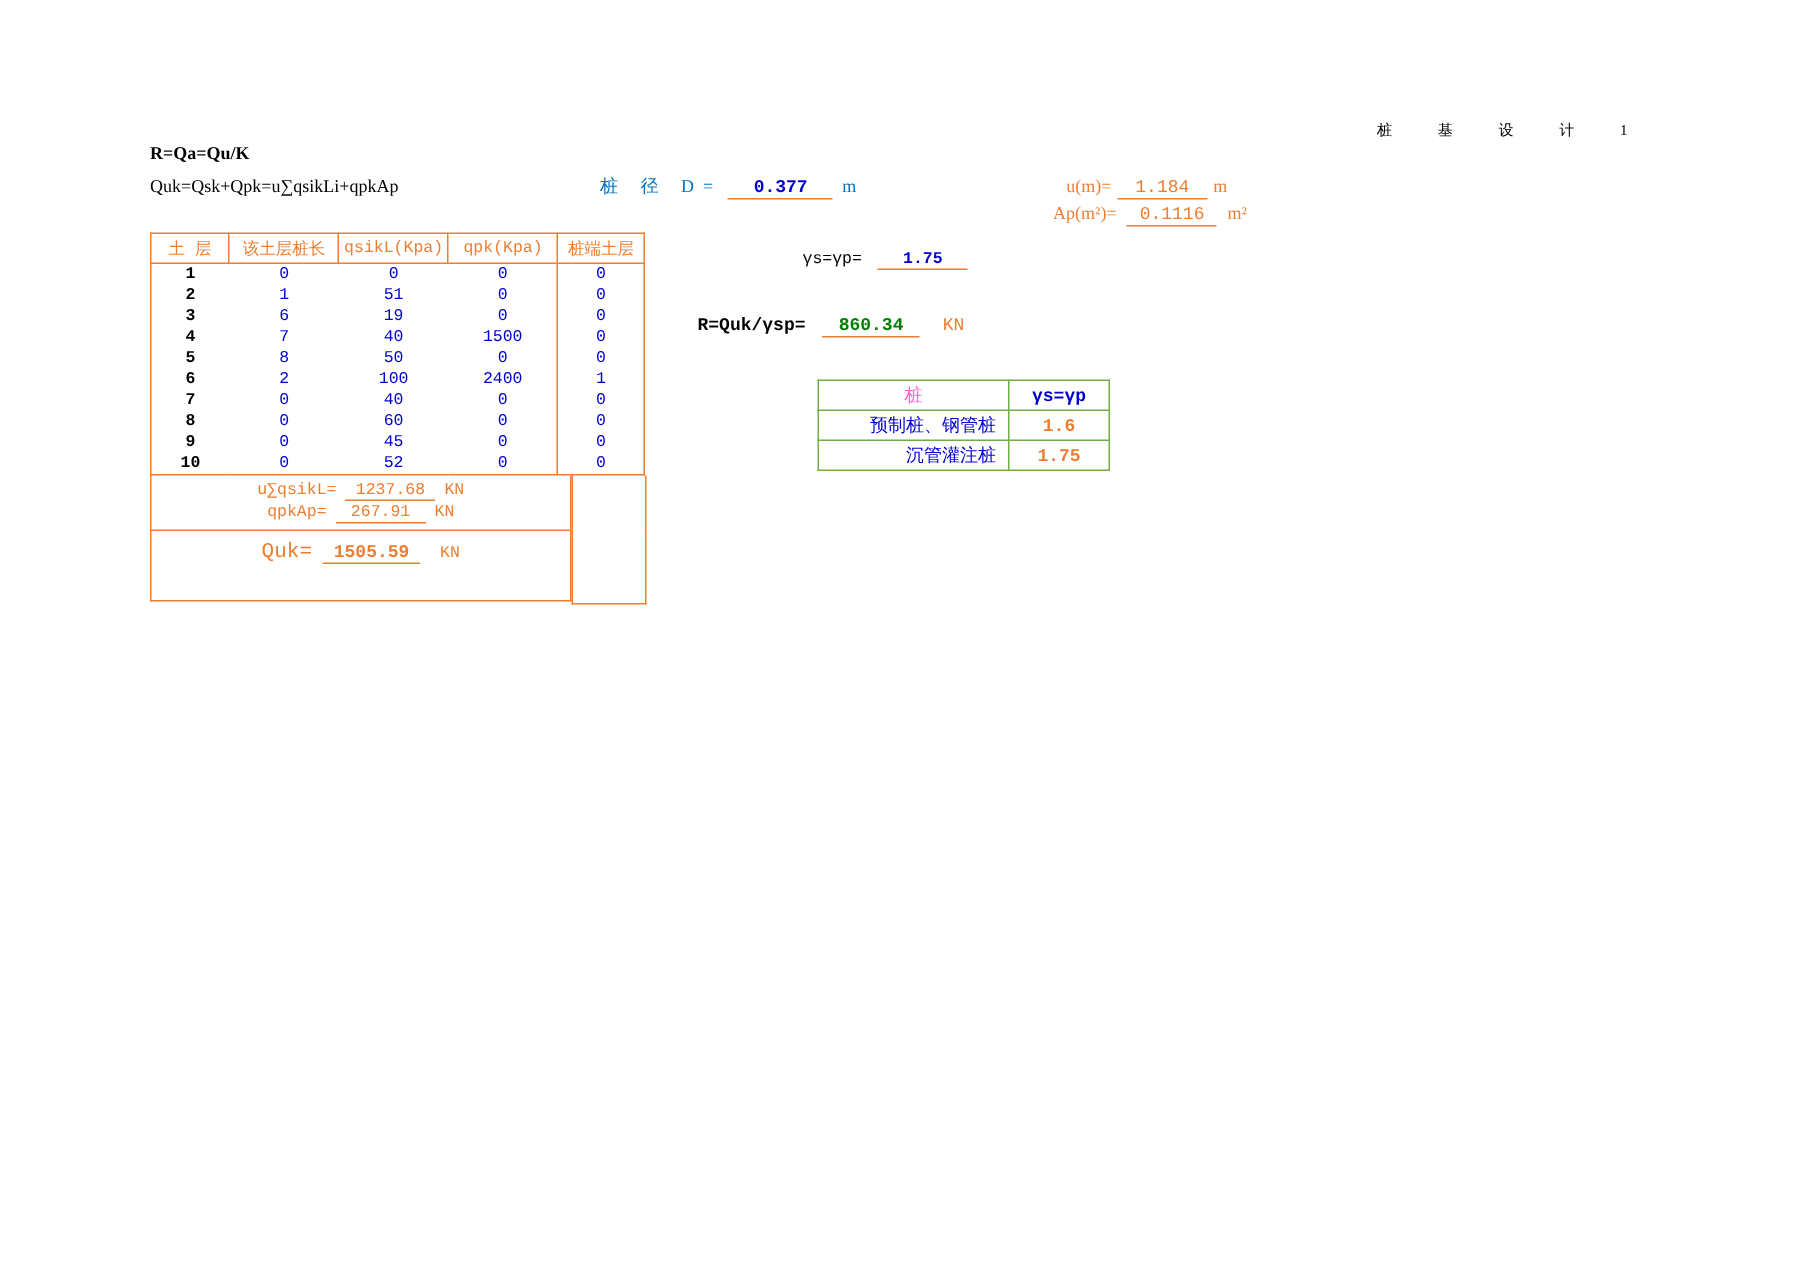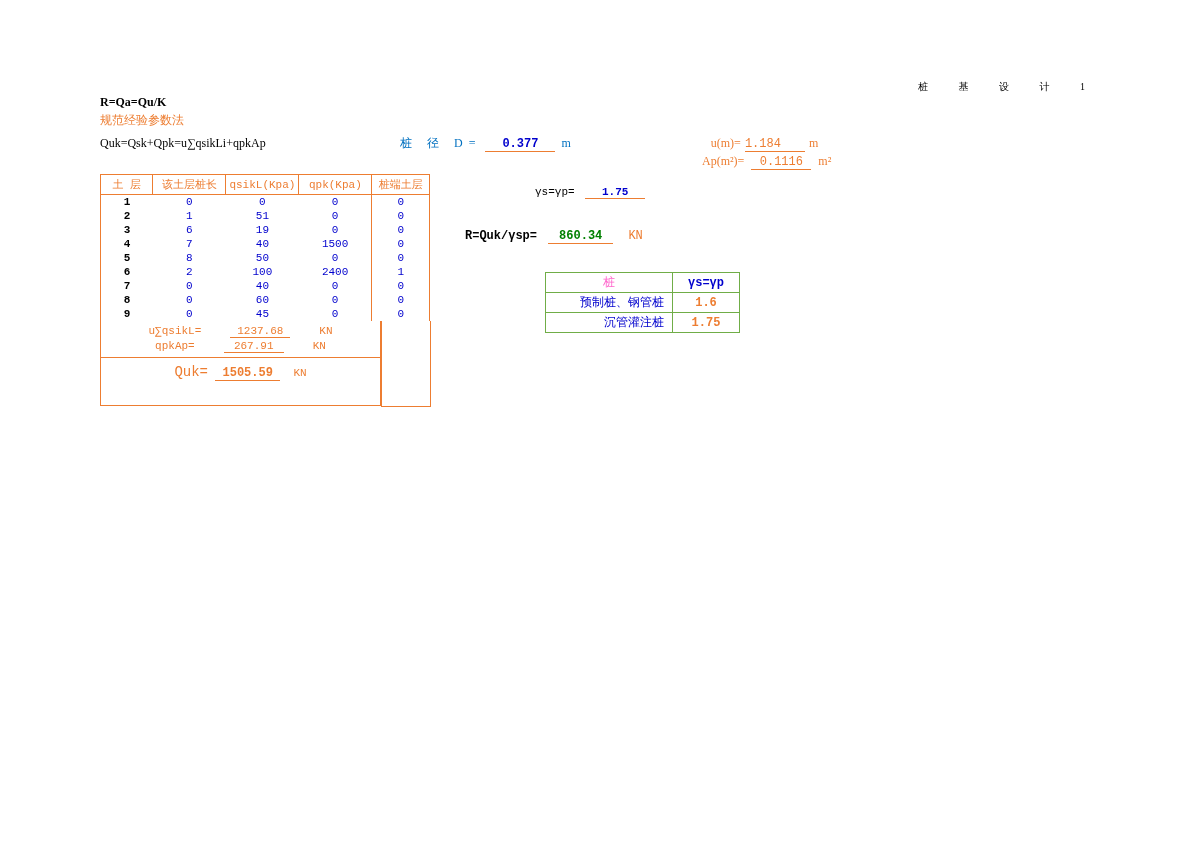--- a/index.html
+++ b/index.html
@@ -47,21 +47,21 @@
     margin: 0 4px;
     font-family: "Courier New", monospace;
   }
   .unit-m { color: #0070c0; margin-left: 2px; }
   .ulabel { color: #ed7d31; margin-left: 140px; }
   .uval {
     display: inline-block;
     width: 60px;
     border-bottom: 1px solid #ed7d31;
     color: #ed7d31;
-    text-align: left;
+    text-align: center;
     margin: 0 4px;
     font-family: "Courier New", monospace;
   }
   .ap-row {
     margin-top: 2px;
     font-size: 12px;
     margin-left: 602px;
   }
   .aplabel { color: #ed7d31; }
   .apval {
@@ -108,21 +108,20 @@
     width: 263px;
     padding: 4px 8px 2px 8px;
     font-size: 11px;
     font-family: "Courier New", monospace;
   }
   .sum-line {
     display: flex;
     justify-content: center;
     align-items: baseline;
     margin-bottom: 2px;
-    gap: 23px;
   }
   .sum-line .slabel { color: #ed7d31; margin-right: 6px; }
   .sum-line .sval {
     display: inline-block;
     width: 60px;
     border-bottom: 1px solid #ed7d31;
     color: #ed7d31;
     text-align: center;
   }
   .sum-line .sunit { color: #ed7d31; margin-left: 6px; }
@@ -206,21 +205,20 @@
   .pile-table td.name { color: #0000cd; text-align: right; }
   .pile-table td.val { color: #ed7d31; font-weight: bold; }
 </style>
 </head>
 <body>
 
 <div class="page-title">桩  基  设  计 1</div>
 
 <div class="content">
   <div class="row1">R=Qa=Qu/K</div>
-  <div class="row2">规范经验参数法</div>
   <div class="row3">
     <span class="formula">Quk=Qsk+Qpk=u∑qsikLi+qpkAp</span>
     <span class="dlabel">桩  径 D=</span>
     <span class="dval">0.377</span>
     <span class="unit-m">m</span>
     <span class="ulabel">u(m)=</span>
     <span class="uval">1.184</span>
     <span style="color:#ed7d31">m</span>
   </div>
   <div class="ap-row">
@@ -295,20 +293,27 @@
               <td class="idx">8</td>
               <td class="blue">0</td>
               <td class="blue">60</td>
               <td class="blue">0</td>
               <td class="blue">0</td>
             </tr>
             <tr>
               <td class="idx">9</td>
               <td class="blue">0</td>
               <td class="blue">45</td>
+              <td class="blue">0</td>
+              <td class="blue">0</td>
+            </tr>
+            <tr class="last-data">
+              <td class="idx">10</td>
+              <td class="blue">0</td>
+              <td class="blue">52</td>
               <td class="blue">0</td>
               <td class="blue">0</td>
             </tr>
           </tbody>
       </table>
       <div class="sum-wrap">
         <div style="display:flex;flex-direction:column">
           <div class="sum-block">
             <div class="sum-line">
               <span class="slabel">u∑qsikL=</span>

